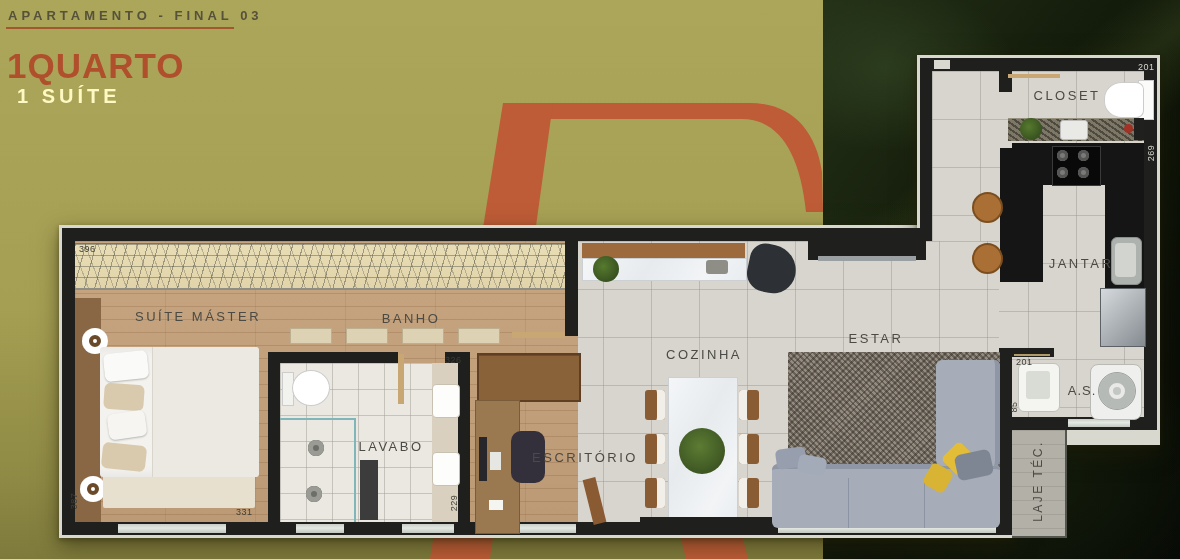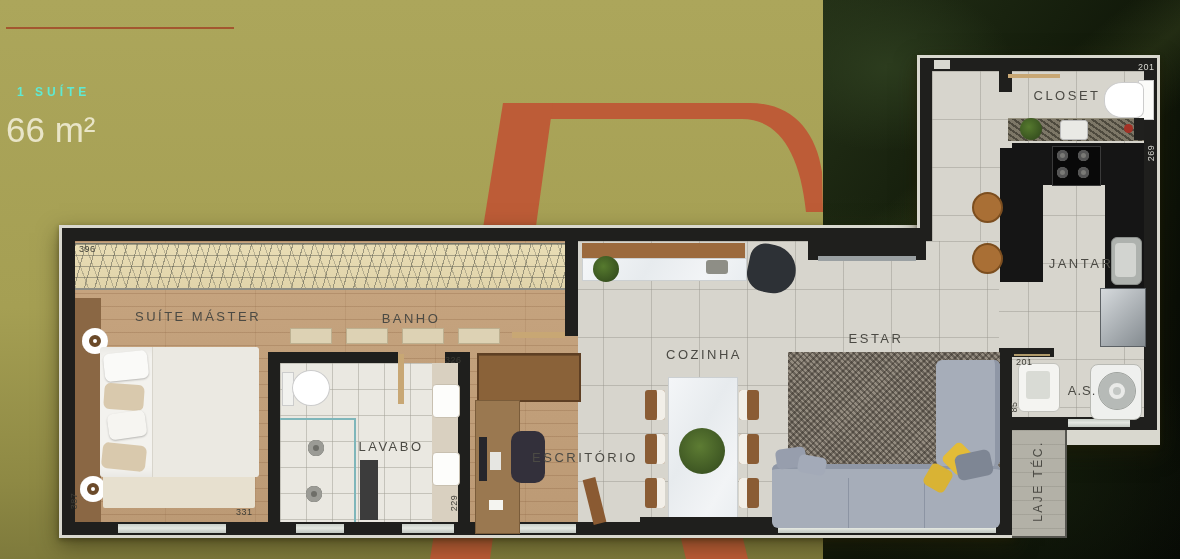--- a/index.html
+++ b/index.html
@@ -13,21 +13,21 @@
     background:
       radial-gradient(180px 120px at 18% 12%,#2c3c1e 0%,rgba(44,60,30,0) 70%),
       radial-gradient(220px 160px at 8% 55%,#223014 0%,rgba(34,48,20,0) 70%),
       linear-gradient(140deg,rgba(0,0,0,0) 30%,rgba(110,130,60,.20) 38%,rgba(0,0,0,0) 47%),
       radial-gradient(260px 200px at 55% 85%,#141d0c 0%,rgba(20,29,12,0) 75%),
       linear-gradient(125deg,#243117 0%,#121a0a 42%,#0a0e06 75%,#070a05 100%);}
   
   .hdr-title{left:8px;top:8px;font-size:13px;font-weight:700;letter-spacing:4px;color:#55513a;}
   .hdr-rule{left:6px;top:27px;width:228px;height:2px;background:#a3572f;}
   .headline{left:7px;top:46px;font-size:35px;font-weight:700;letter-spacing:1px;color:#b04f2c;}
-  .subheadline{left:17px;top:85px;font-size:12px;font-weight:700;letter-spacing:4px;color:#5eead4;}
+  .subheadline{left:17px;top:85px;font-size:20px;font-weight:700;letter-spacing:4px;color:#fef9c3;}
   .area{left:6px;top:110px;font-size:35px;font-weight:400;color:#e9e5c8;}
   
   .plate{background:#d9d8cf;box-shadow:0 8px 20px rgba(35,32,8,.5),0 2px 5px rgba(35,32,8,.4);}
   .wall{background:#1f1f1d;}
   .floor-tile{background:
       repeating-linear-gradient(to right,rgba(150,148,140,.45) 0 1px,rgba(0,0,0,0) 1px 48px),
       repeating-linear-gradient(to bottom,rgba(150,148,140,.45) 0 1px,rgba(0,0,0,0) 1px 48px),
       #d7d5cd;}
   .floor-wood{background:
       repeating-linear-gradient(to bottom,rgba(120,78,45,.22) 0 1px,rgba(0,0,0,0) 1px 13px),
@@ -70,23 +70,24 @@
   <div class="abs" id="bg-olive"></div>
 
   <svg class="abs" width="1180" height="559" style="left:0;top:0">
     <path d="M503,103 L750,103 C792,103 816,131 822,172 L823,212 L806,212 C800,152 778,119 742,119 L503,119 Z" fill="#bd5c37"></path>
     <path d="M503,103 L553,103 L490,559 L430,559 Z" fill="#bd5c37"></path>
     <path d="M652,420 L714,420 L748,559 L686,559 Z" fill="#bd5c37"></path>
   </svg>
 
   <div class="abs" id="leaf-photo"></div>
 
+  <div class="abs hdr-title">APARTAMENTO - FINAL 03</div>
   <div class="abs hdr-rule"></div>
+  <div class="abs headline">1QUARTO</div>
   <div class="abs subheadline">1 SUÍTE</div>
-  <div class="abs area">66 m²</div>
 
   <div class="abs plate" style="left:59px;top:225px;width:956px;height:313px"></div>
   <div class="abs plate" style="left:917px;top:55px;width:243px;height:390px"></div>
 
   <div class="abs floor-tile" style="left:932px;top:71px;width:212px;height:359px"></div>
   <div class="abs floor-tile" style="left:75px;top:241px;width:924px;height:281px"></div>
   <div class="abs floor-wood" style="left:75px;top:241px;width:503px;height:281px"></div>
   <div class="abs floor-bath" style="left:280px;top:363px;width:178px;height:159px"></div>
   <div class="abs hatch" style="left:75px;top:243px;width:490px;height:44px"></div>
 

